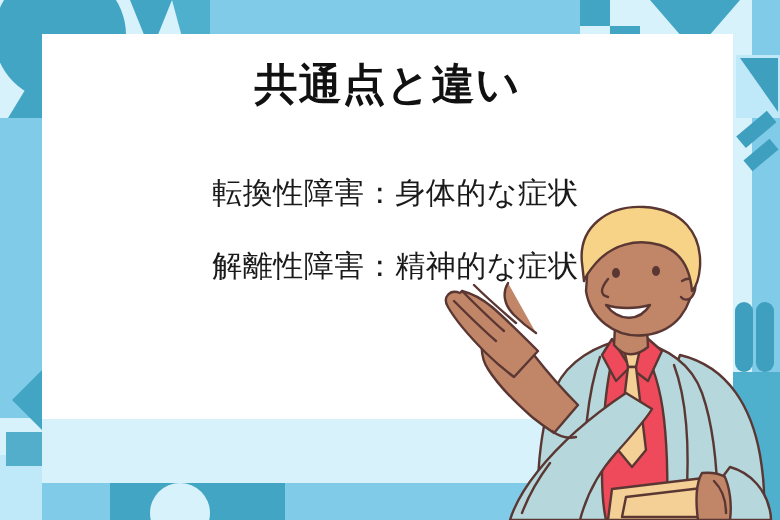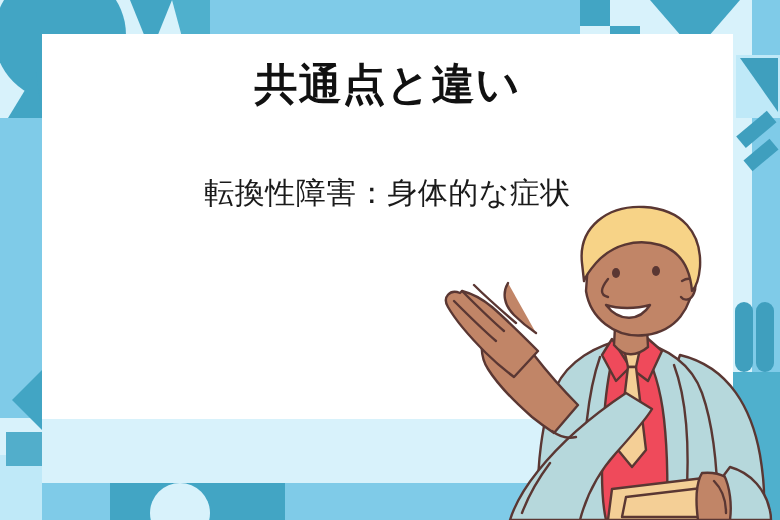--- a/index.html
+++ b/index.html
@@ -25,21 +25,21 @@
     position:absolute;left:0;top:22px;width:691px;
     text-align:center;
     font-family:"DejaVu Sans","Liberation Sans",sans-serif;
     font-weight:900;
     font-size:43px;
     letter-spacing:1px;
     color:#111111;
     white-space:nowrap;
   }
   .body-line{
-    position:absolute;left:0;width:691px;
+    position:absolute;left:8px;width:691px;
     text-align:center;
     font-family:"DejaVu Sans","Liberation Sans",sans-serif;
     font-weight:400;
     font-size:30px;
     letter-spacing:0.5px;
     color:#1a1a1a;
     white-space:nowrap;
   }
   #line1{top:139px;}
   #line2{top:212px;}
@@ -105,20 +105,21 @@
       <path d="M150 513 a30 30 0 0 1 60 0 z" fill="#42a5c4" opacity="0"></path>
       <circle cx="180" cy="513" r="22" fill="#d8f2fb"></circle>
 
       <rect x="0" y="466" width="42" height="54" fill="#bfe9f8"></rect>
     </svg>
   </div>
 
   <div id="card">
     <div id="title">共通点と違い</div>
     <div class="body-line" id="line1">転換性障害：身体的な症状</div>
+    <div class="body-line" id="line2">解離性障害：精神的な症状</div>
   </div>
 
   <div id="character">
     <svg viewBox="0 0 350 315" xmlns="http://www.w3.org/2000/svg">
       <g fill="none" stroke="#5a3733" stroke-width="2.4" stroke-linecap="round" stroke-linejoin="round">
 
         <path d="M250 150 C300 162 322 205 330 250 C336 286 334 306 332 315 L262 315
                  C268 286 276 258 262 236 C250 218 238 208 232 200 Z" fill="#b6d8dc"></path>
 
         <path d="M205 136 C238 142 262 160 272 188 C284 222 288 272 288 315 L108 315

